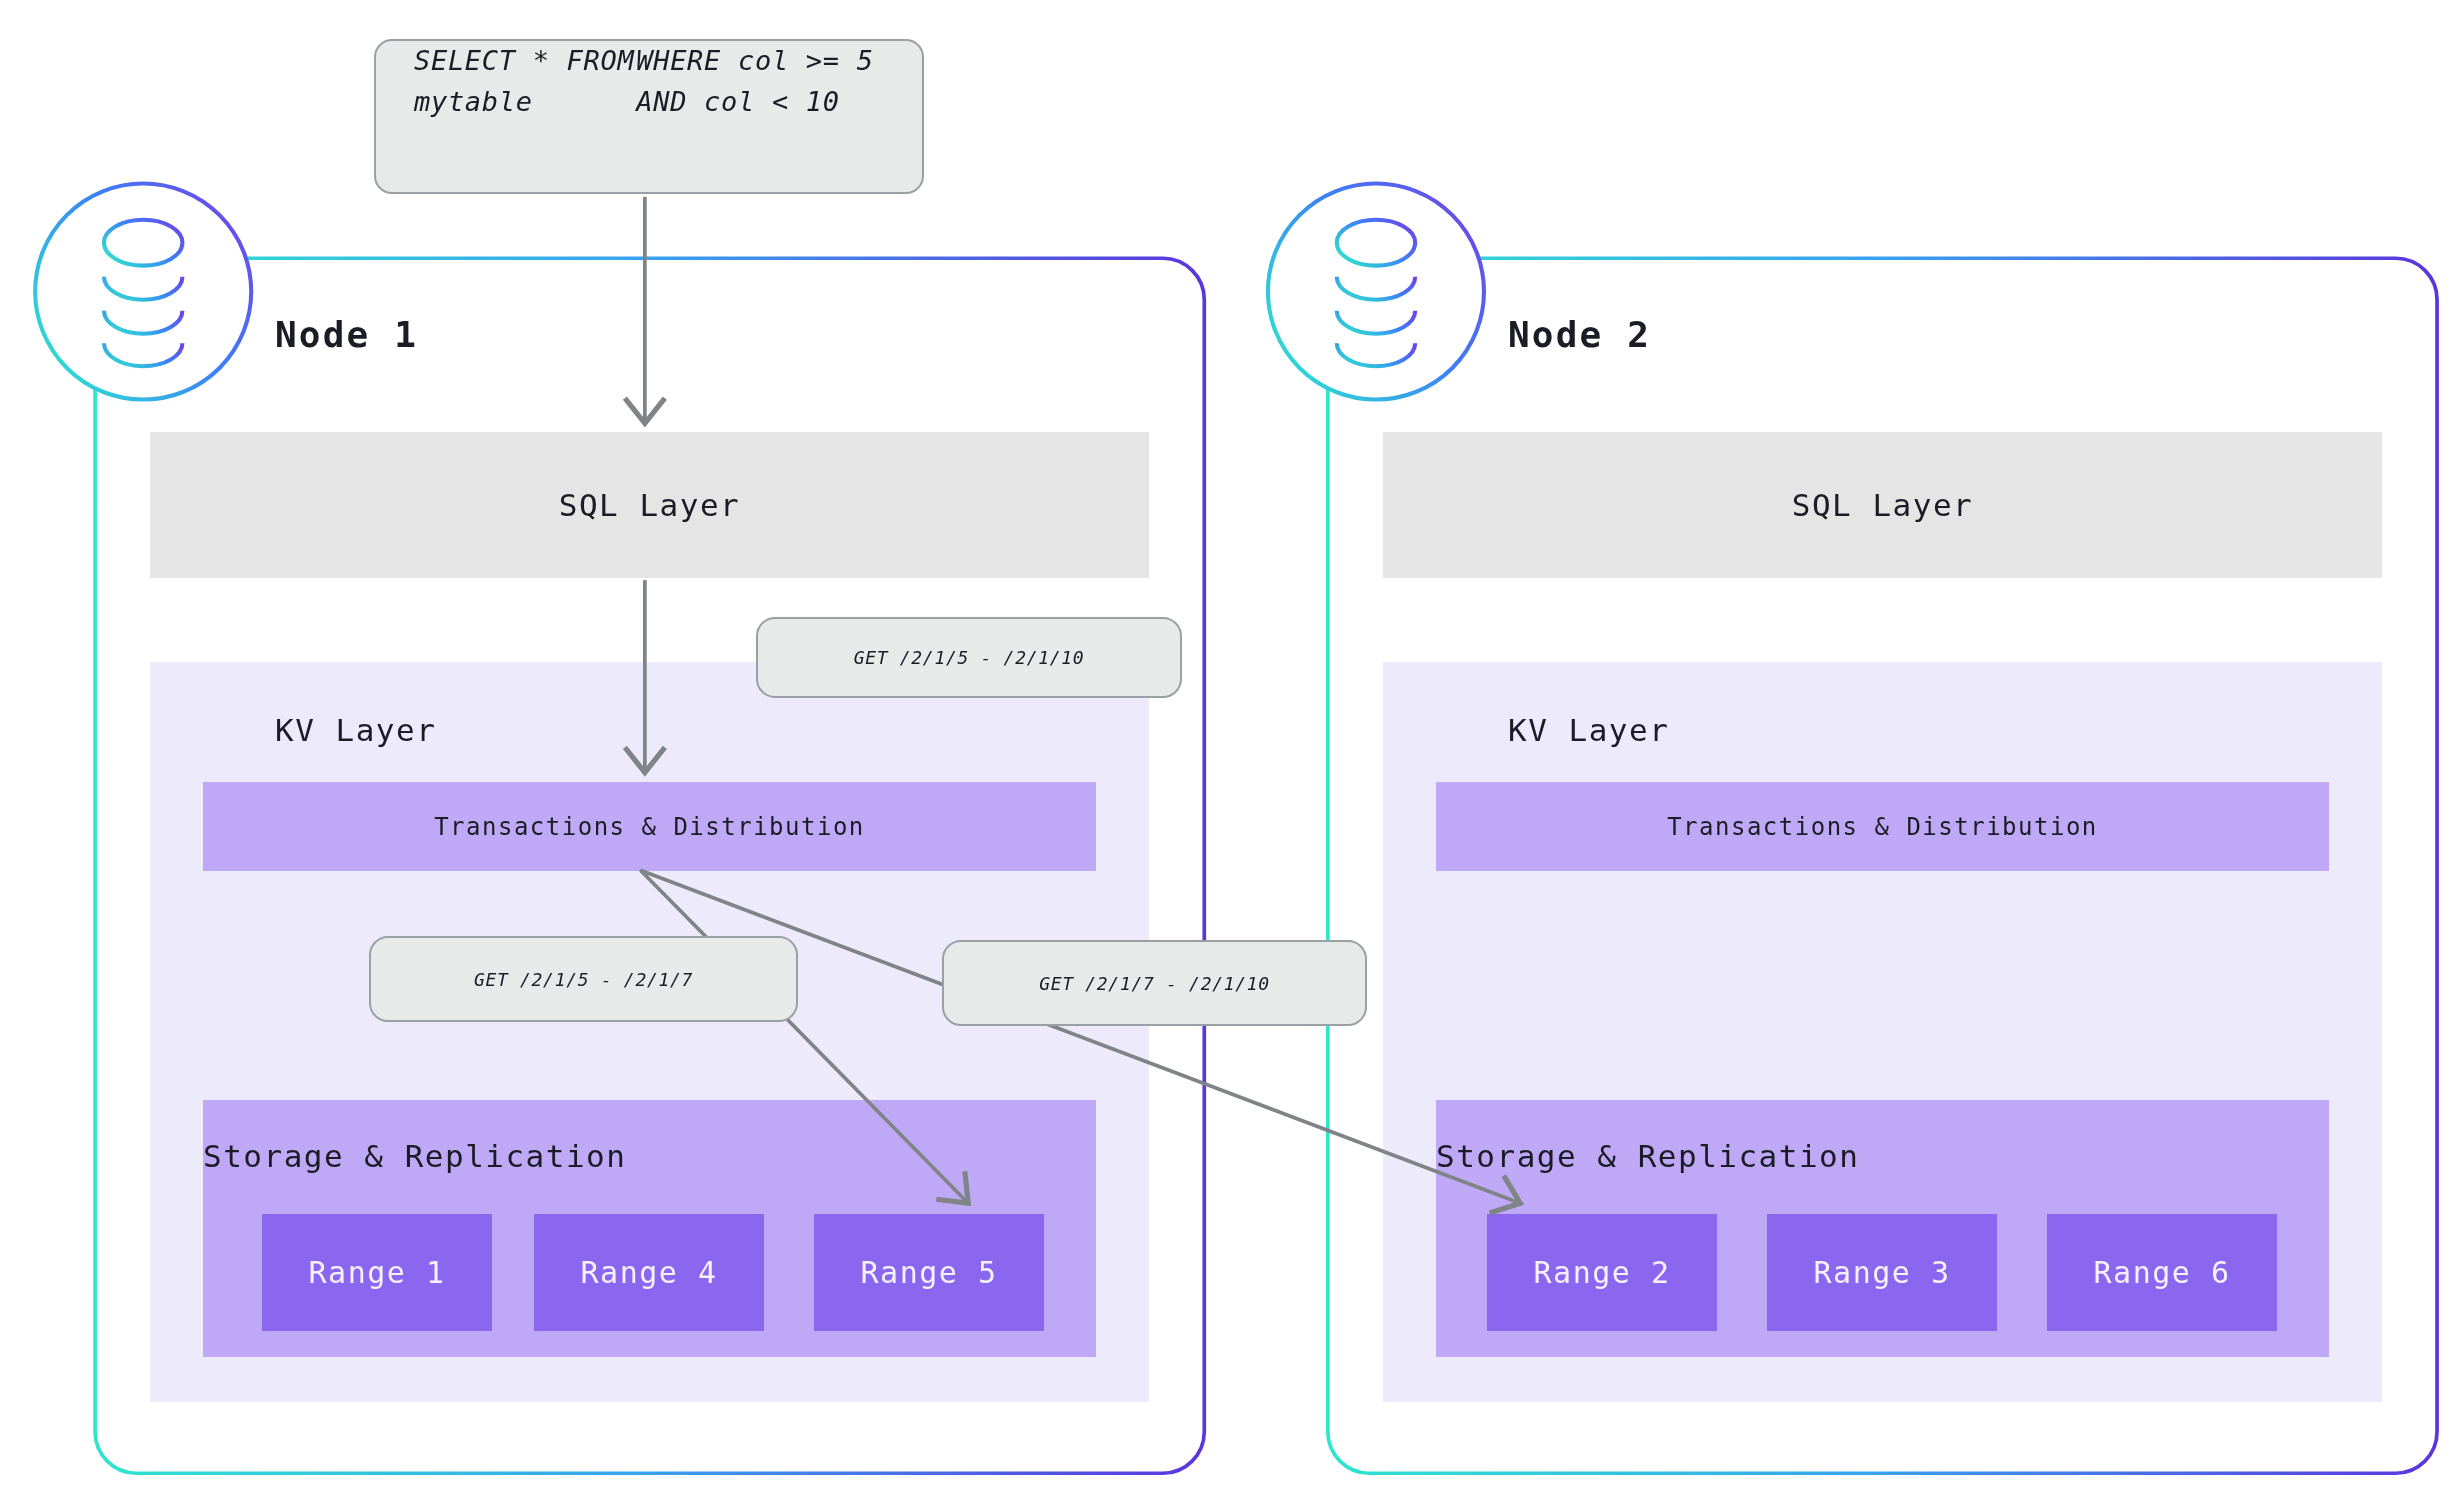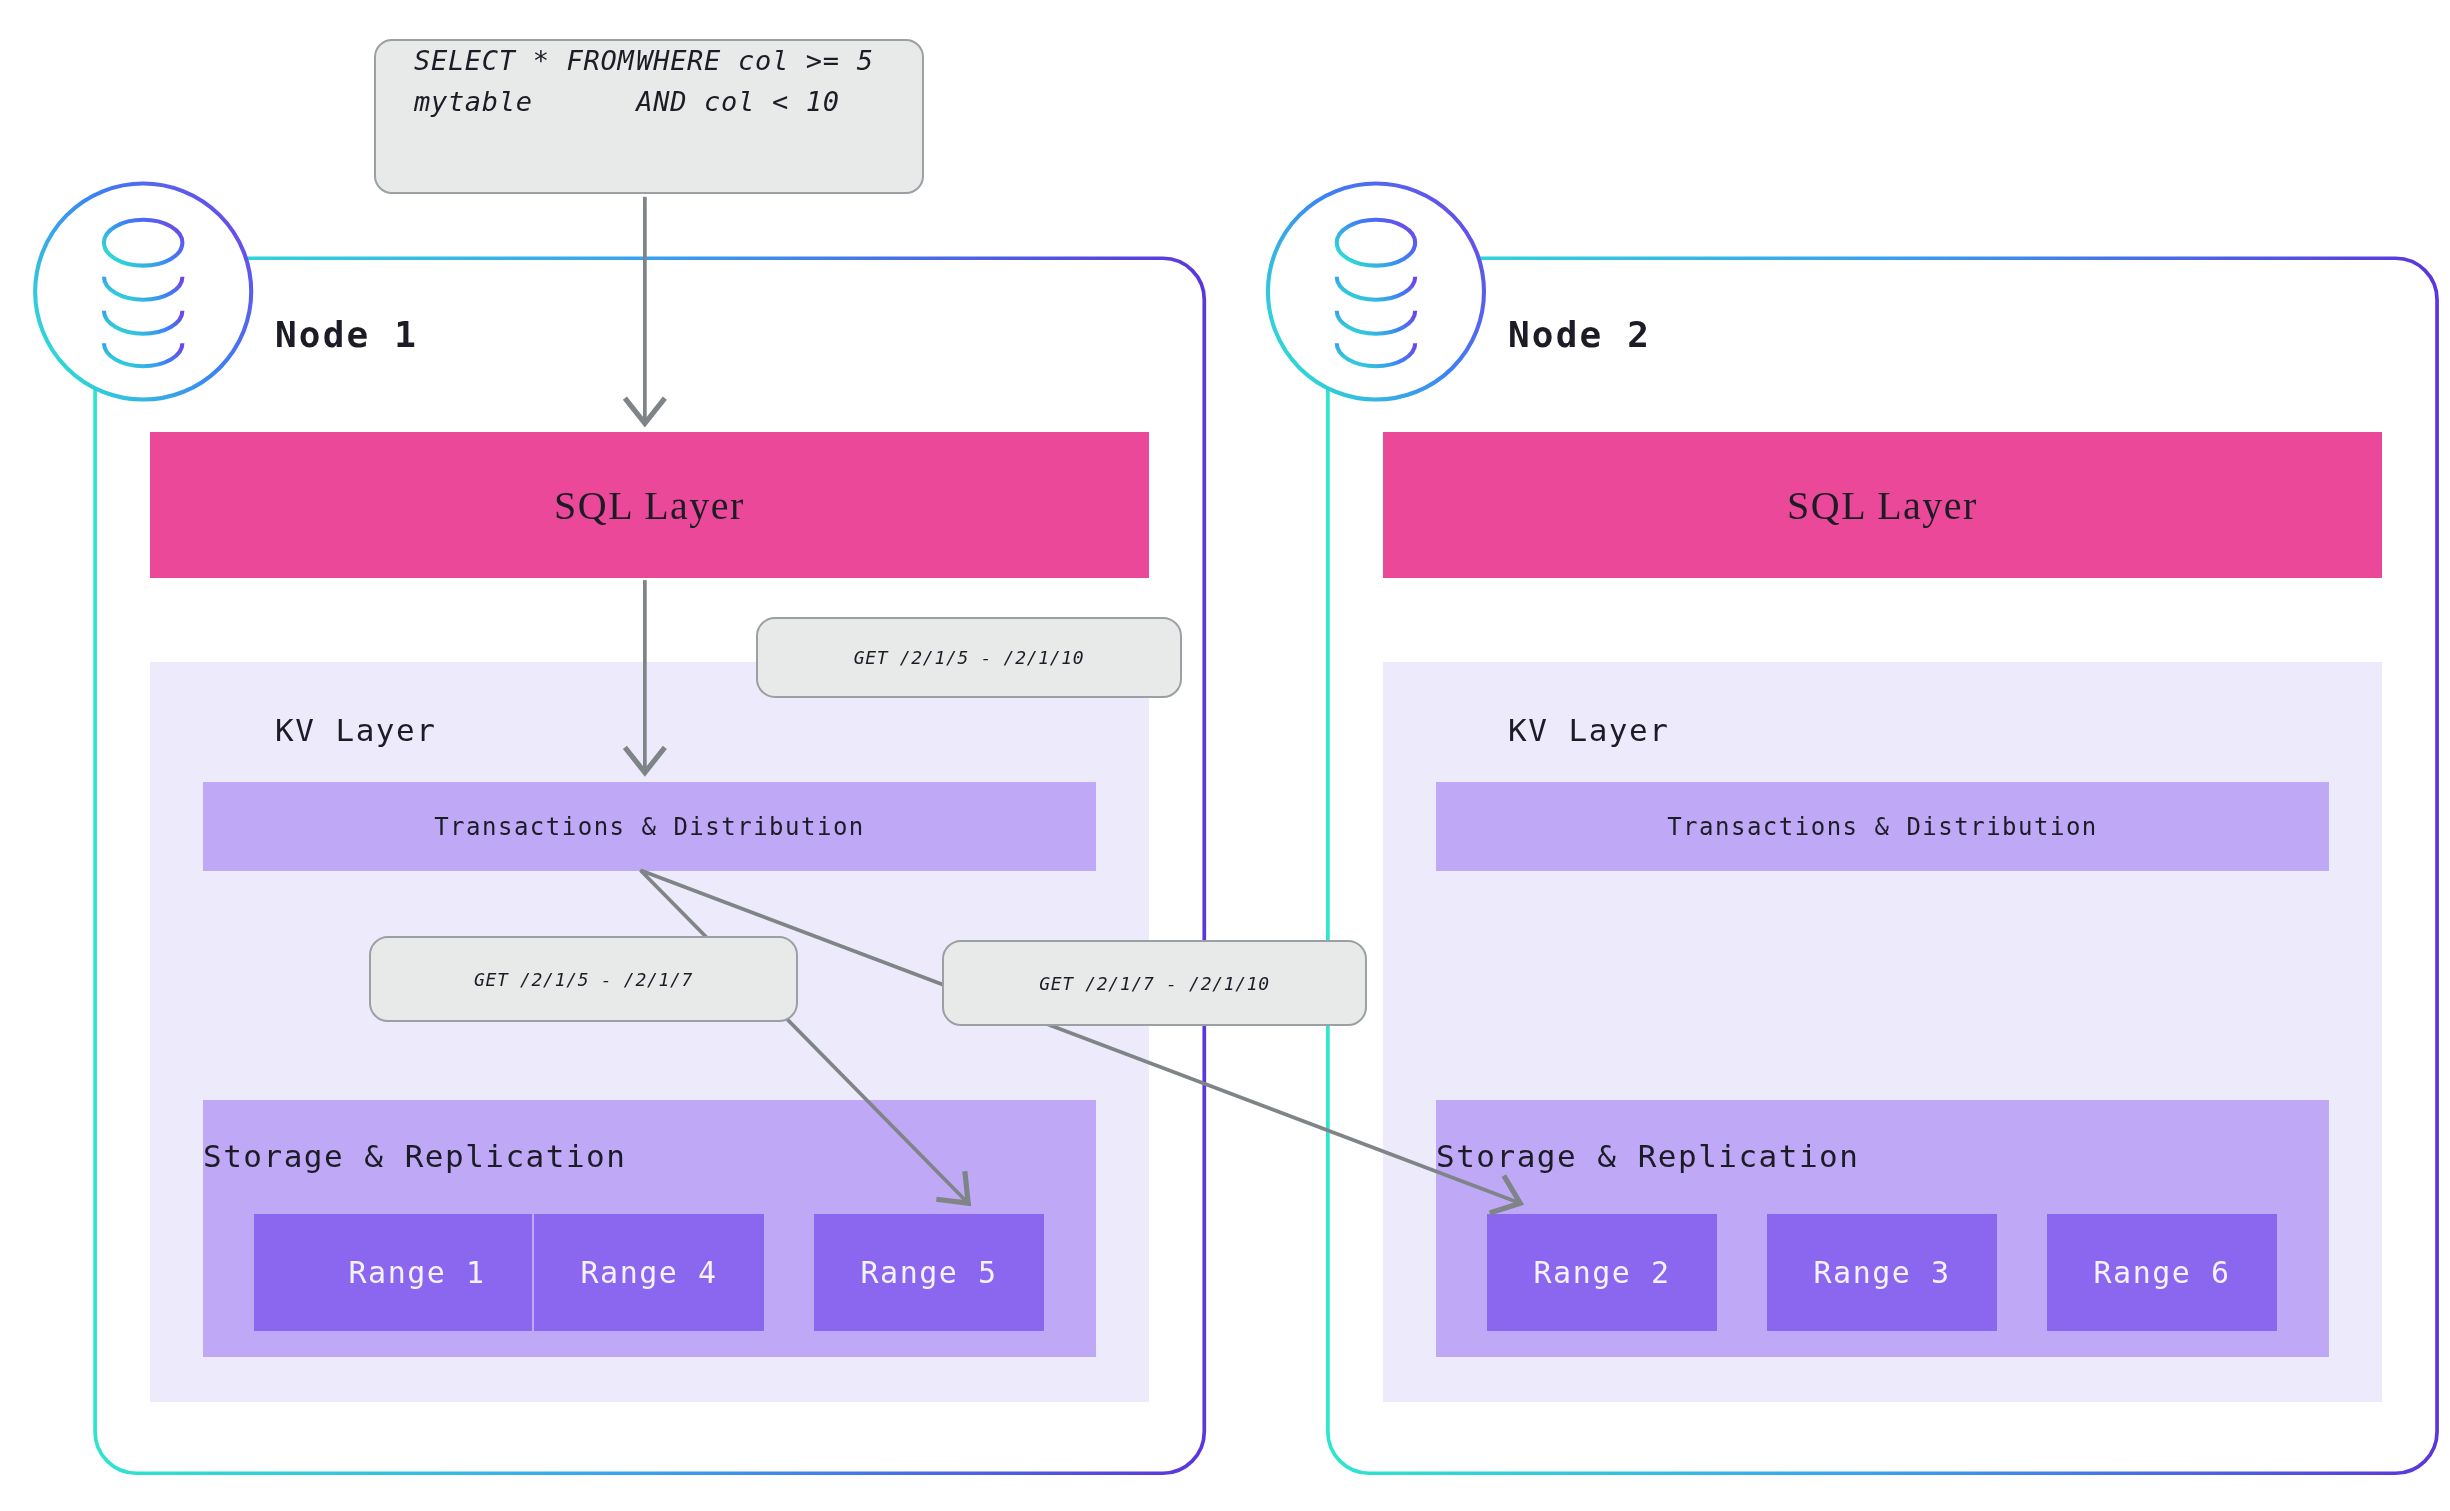--- a/index.html
+++ b/index.html
@@ -8,23 +8,23 @@
     width:2450px;height:1511px;
     background:#ffffff;
     overflow:hidden;
     font-family:"DejaVu Sans Mono","Liberation Mono",monospace;
     color:#1c1c26;
   }
   .abs{position:absolute;}
   svg.layer{position:absolute;left:0;top:0;}
   
   .sql-bar{
-    background:#ec4899;
+    background:#e5e5e5;
     display:flex;align-items:center;justify-content:center;
-    font-size:40px;letter-spacing:1.5px;font-family:Liberation Serif, serif;
+    font-size:31px;letter-spacing:1.5px;
   }
   .kv-area{background:#edeafb;}
   .kv-label{font-size:31px;letter-spacing:1.5px;}
   .band{
     background:#bfa9f7;
     display:flex;align-items:center;justify-content:center;
     font-size:24px;letter-spacing:1.5px;
   }
   .storage{background:#bfa9f7;}
   .storage-title{
@@ -104,21 +104,21 @@
   <div class="abs sql-bar" style="left:150px;top:432px;width:999px;height:146px;">
     <span>SQL Layer</span>
   </div>
   <div class="abs kv-area" style="left:150px;top:662px;width:999px;height:740px;"></div>
   <div class="abs kv-label" style="left:275px;top:712px;">KV Layer</div>
   <div class="abs band" style="left:203px;top:782px;width:893px;height:89px;">
     <span>Transactions &amp; Distribution</span>
   </div>
   <div class="abs storage" style="left:203px;top:1100px;width:893px;height:257px;">
     <div class="storage-title">Storage &amp; Replication</div>
-    <div class="range-box" style="left:51px;padding-left:48px;">Range 1</div>
+    <div class="range-box" style="left:59px;">Range 1</div>
     <div class="range-box" style="left:331px;">Range 4</div>
     <div class="range-box" style="left:611px;">Range 5</div>
   </div>
 
   <div class="abs node-title" style="left:1508px;top:314px;">Node 2</div>
   <div class="abs sql-bar" style="left:1383px;top:432px;width:999px;height:146px;">
     <span>SQL Layer</span>
   </div>
   <div class="abs kv-area" style="left:1383px;top:662px;width:999px;height:740px;"></div>
   <div class="abs kv-label" style="left:1508px;top:712px;">KV Layer</div>

